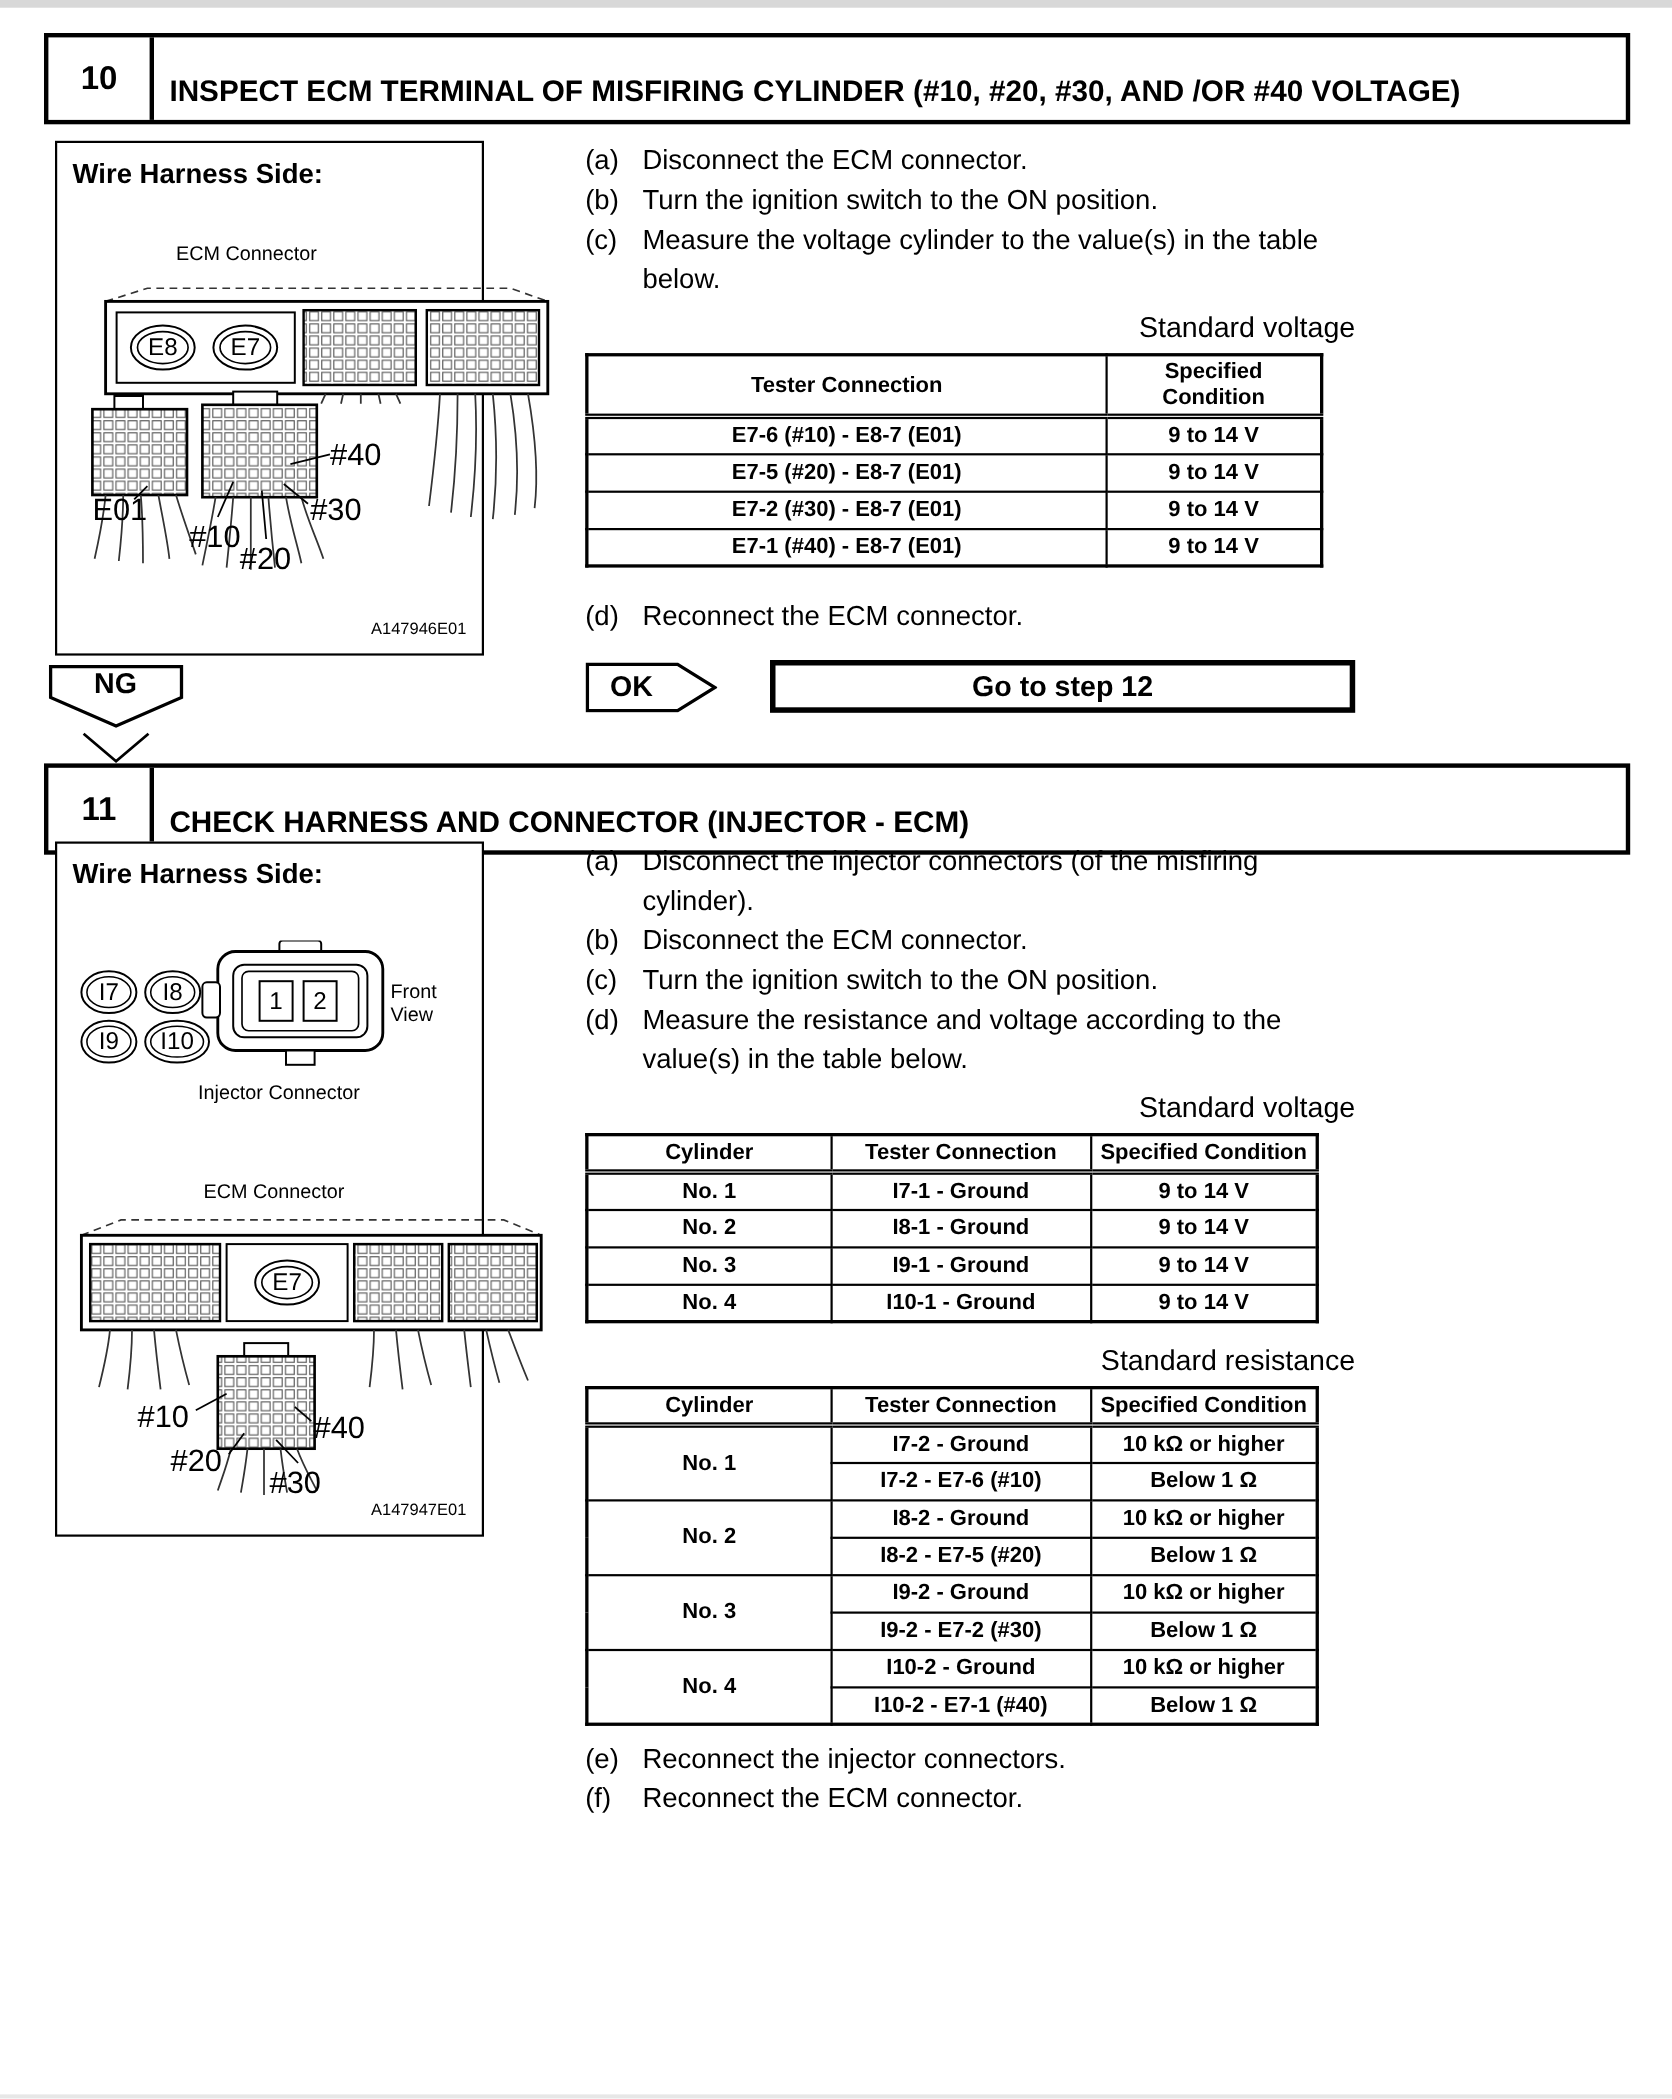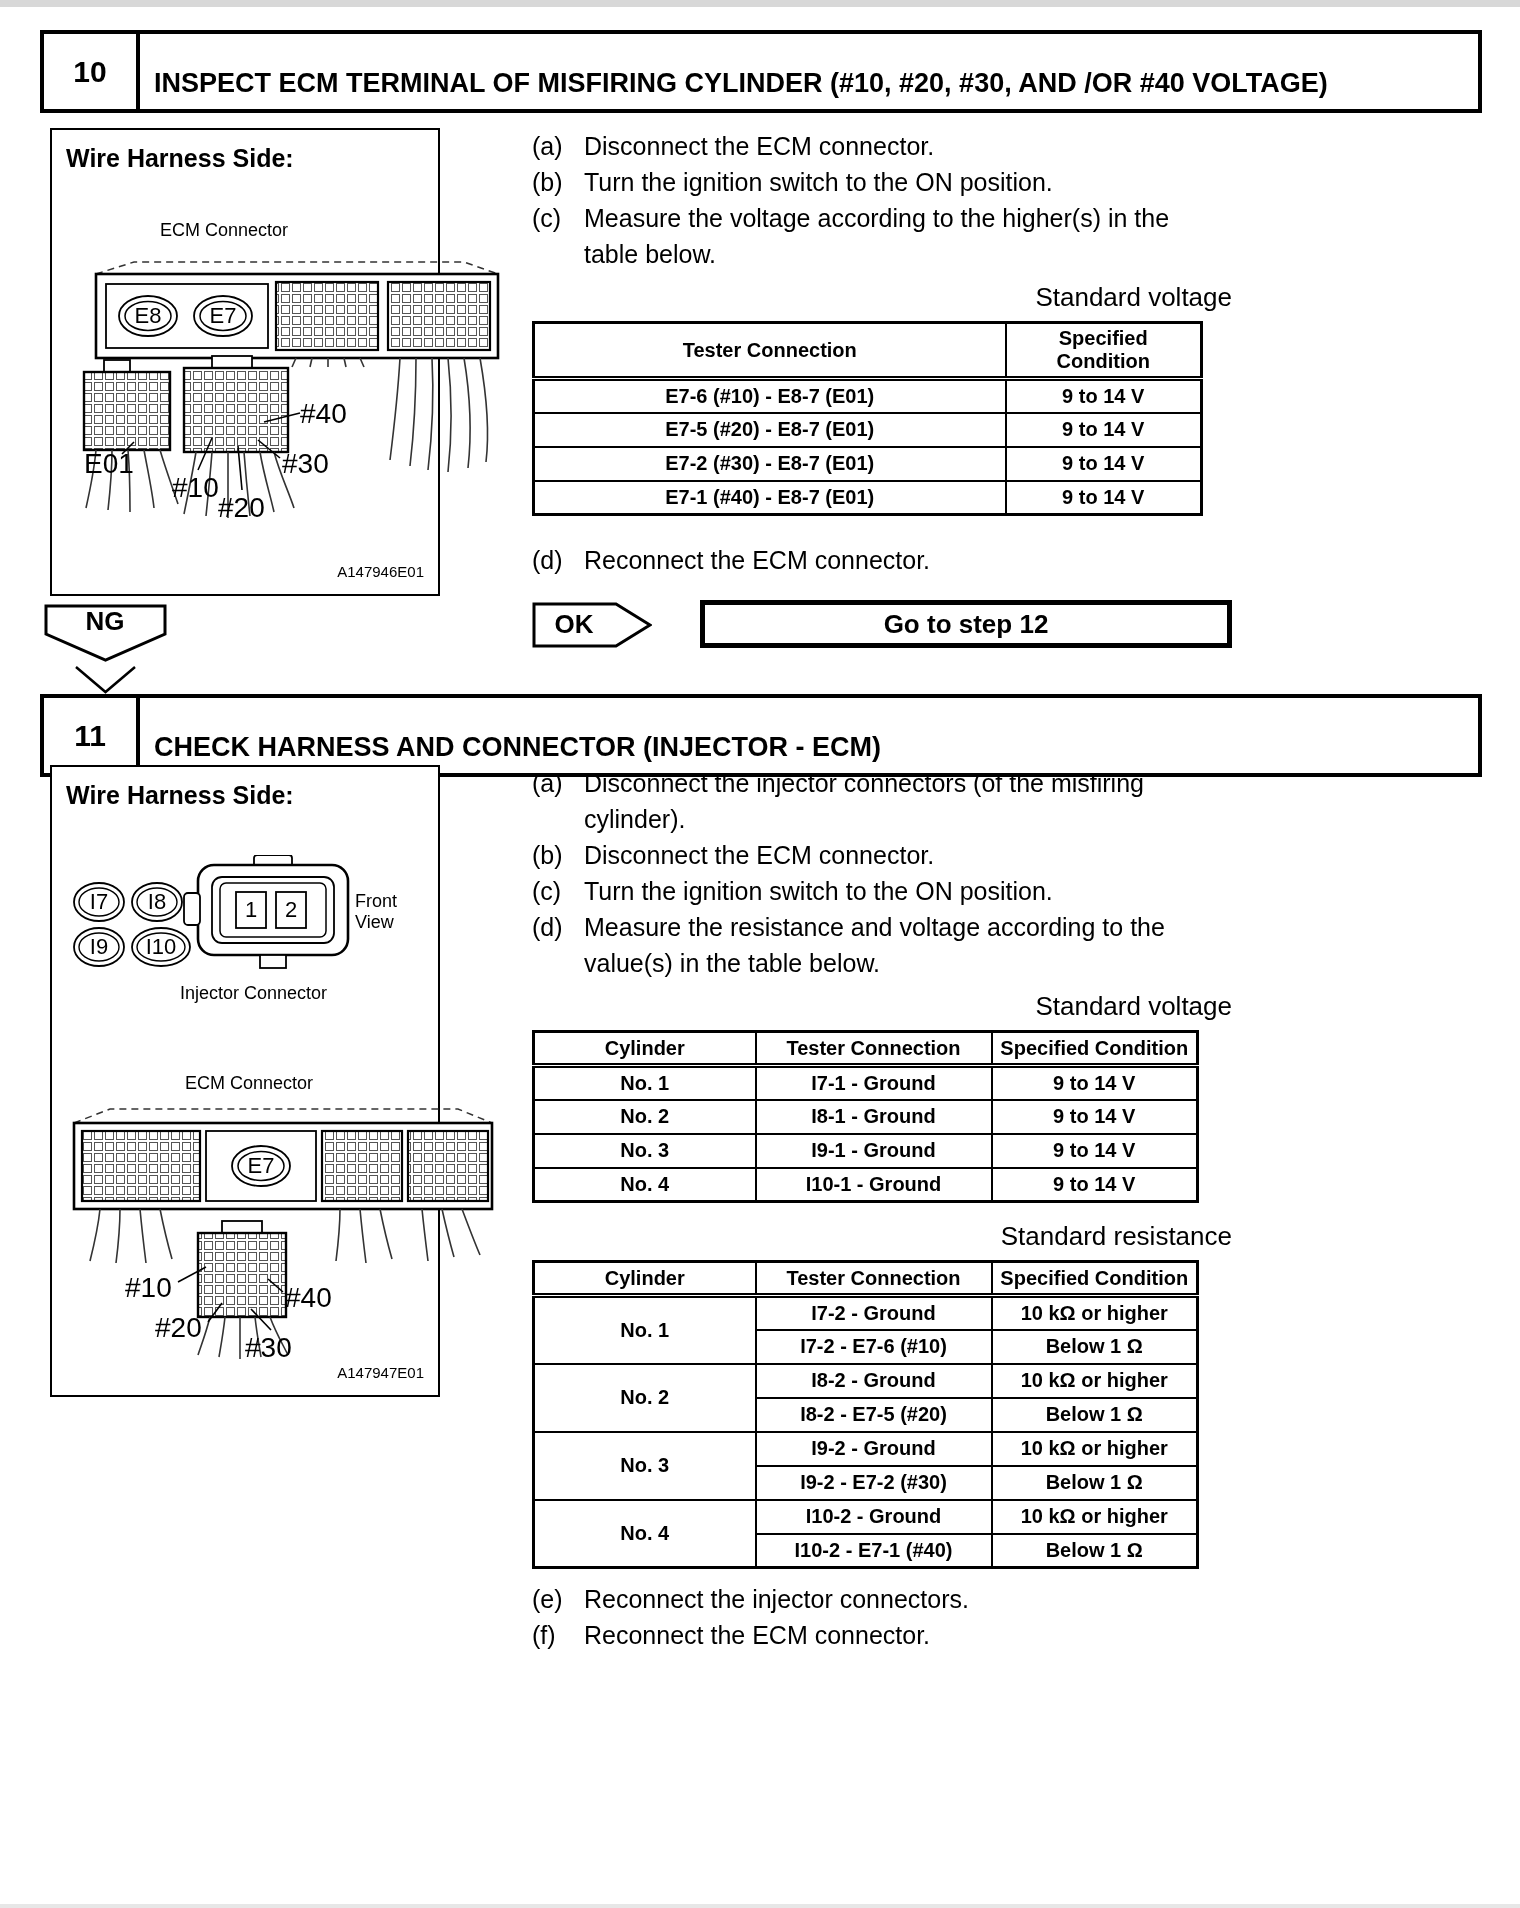--- a/index.html
+++ b/index.html
@@ -156,21 +156,21 @@
     <div class="instr">
       <span class="key">(a)</span>
       <span class="text">Disconnect the ECM connector.</span>
     </div>
     <div class="instr">
       <span class="key">(b)</span>
       <span class="text">Turn the ignition switch to the ON position.</span>
     </div>
     <div class="instr">
       <span class="key">(c)</span>
-      <span class="text">Measure the voltage according to the higher(s) in the table below.</span>
+      <span class="text">Measure the voltage cylinder to the value(s) in the table below.</span>
     </div>
     <div class="sub-heading">Standard voltage</div>
 
     <table class="spec t10 gap-lg">
       <thead>
         <tr>
           <th class="c1">Tester Connection</th>
           <th class="c2">Specified Condition</th>
         </tr>
       </thead>

